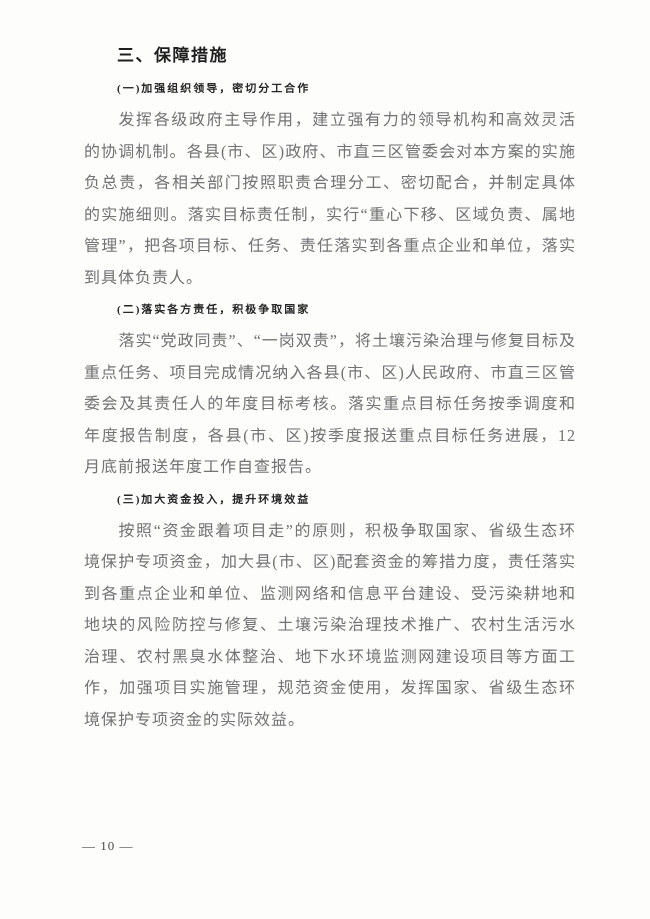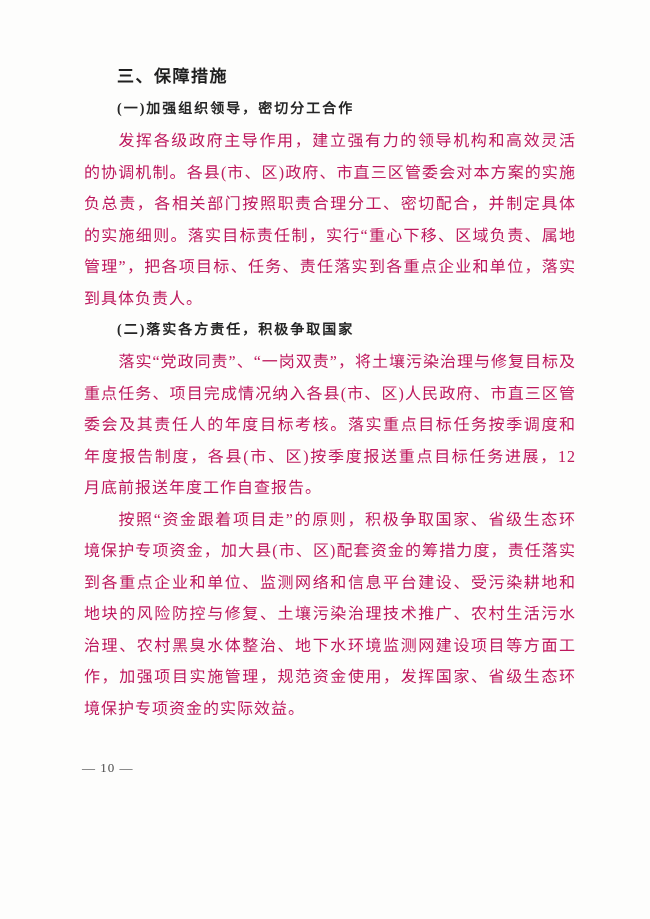--- a/index.html
+++ b/index.html
@@ -11,62 +11,62 @@
     height: 919px;
     background: #fdfdfc;
     overflow: hidden;
     font-family: "Liberation Serif", "DejaVu Serif", serif;
   }
   .doc-page {
     position: relative;
     box-sizing: border-box;
     width: 650px;
     height: 919px;
-    padding: 60px 74px 0 84px;
+    padding: 39px 74px 0 84px;
     background: #fdfdfc;
   }
   .doc-title {
     margin: 0;
     padding-left: 33px;
     font-size: 17px;
     font-weight: bold;
     color: #1f1f1f;
     line-height: 33px;
     letter-spacing: 1.5px;
   }
   .doc-section {
     margin: 0;
     padding: 0;
   }
   .sec-heading {
     margin: 0;
     padding-left: 33px;
-    font-size: 14px;
+    font-size: 11px;
     font-weight: bold;
     color: #262626;
     line-height: 32px;
     letter-spacing: 2px;
   }
   .body-para {
     margin: 0;
     font-size: 16px;
-    color: #be185d;
+    color: #737373;
     line-height: 31.5px;
     text-indent: 2.15em;
     text-align: justify;
     text-justify: inter-character;
     letter-spacing: 1px;
   }
   .body-para:empty {
     display: none;
   }
   .page-number {
     position: absolute;
     left: 82px;
-    top: 760px;
+    top: 838px;
     font-size: 13px;
     color: #4a4a4a;
     letter-spacing: 1px;
     white-space: pre;
   }
 </style>
 </head>
 <body>
 
 <div class="doc-page">
@@ -77,19 +77,20 @@
     <h3 class="sec-heading">(一)加强组织领导，密切分工合作</h3>
     <p class="body-para">发挥各级政府主导作用，建立强有力的领导机构和高效灵活的协调机制。各县(市、区)政府、市直三区管委会对本方案的实施负总责，各相关部门按照职责合理分工、密切配合，并制定具体的实施细则。落实目标责任制，实行“重心下移、区域负责、属地管理”，把各项目标、任务、责任落实到各重点企业和单位，落实到具体负责人。</p>
   </section>
 
   <section class="doc-section">
     <h3 class="sec-heading">(二)落实各方责任，积极争取国家</h3>
     <p class="body-para">落实“党政同责”、“一岗双责”，将土壤污染治理与修复目标及重点任务、项目完成情况纳入各县(市、区)人民政府、市直三区管委会及其责任人的年度目标考核。落实重点目标任务按季调度和年度报告制度，各县(市、区)按季度报送重点目标任务进展，12 月底前报送年度工作自查报告。</p>
   </section>
 
   <section class="doc-section">
+    <h3 class="sec-heading">(三)加大资金投入，提升环境效益</h3>
     <p class="body-para">按照“资金跟着项目走”的原则，积极争取国家、省级生态环境保护专项资金，加大县(市、区)配套资金的筹措力度，责任落实到各重点企业和单位、监测网络和信息平台建设、受污染耕地和地块的风险防控与修复、土壤污染治理技术推广、农村生活污水治理、农村黑臭水体整治、地下水环境监测网建设项目等方面工作，加强项目实施管理，规范资金使用，发挥国家、省级生态环境保护专项资金的实际效益。</p>
   </section>
 
 
   <div class="page-number">— 10 —</div>
 
 </div>
 
 </body></html>

